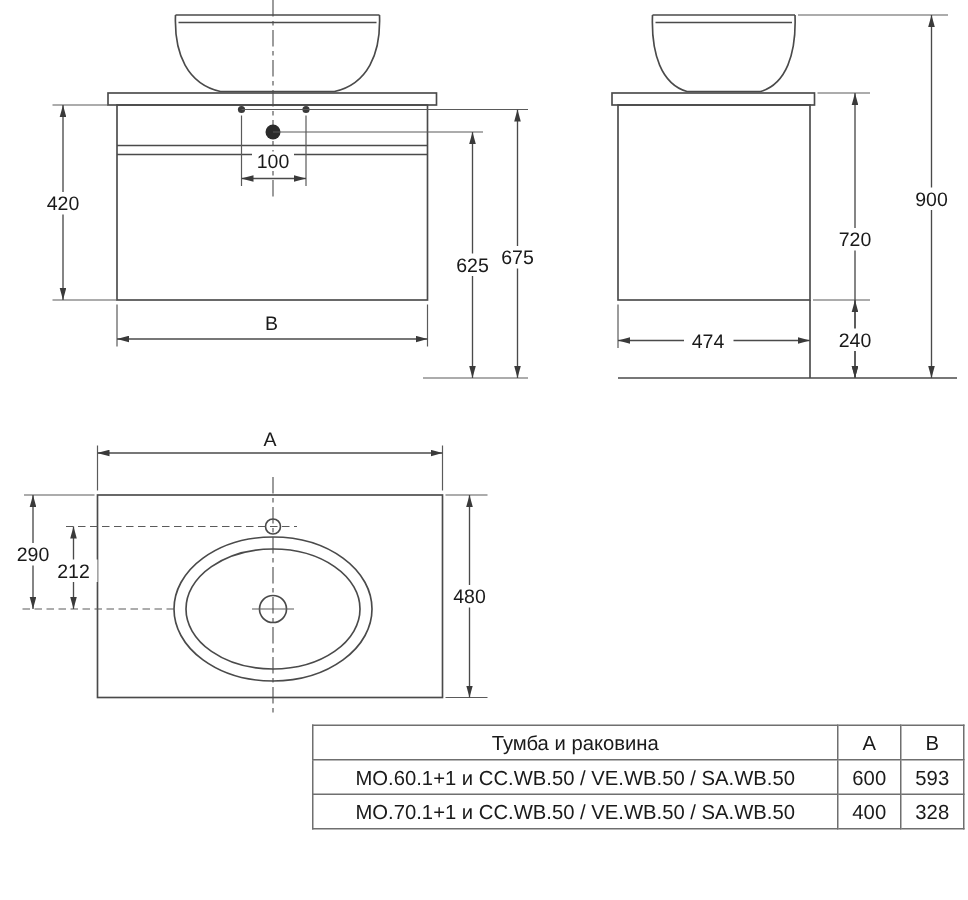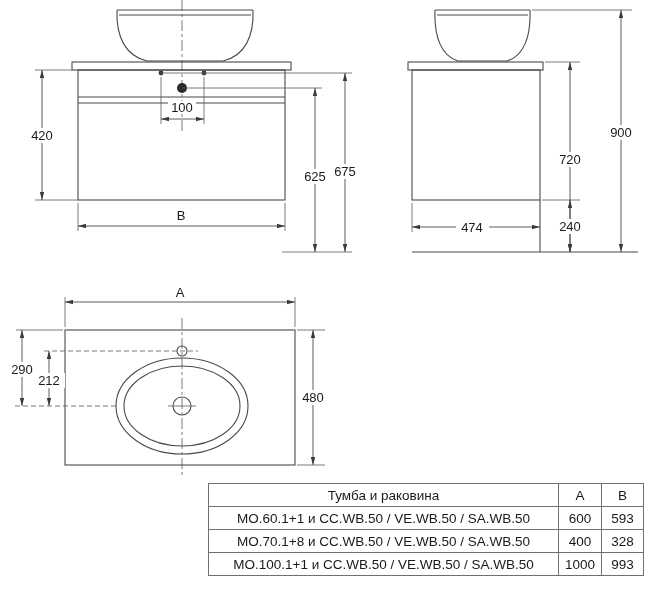--- a/index.html
+++ b/index.html
@@ -178,25 +178,20 @@
         <th class="c-b">B</th>
       </tr>
     </thead>
     <tbody>
       <tr>
         <td class="c-name">MO.60.1+1 и CC.WB.50 / VE.WB.50 / SA.WB.50</td>
         <td class="c-a">600</td>
         <td class="c-b">593</td>
       </tr>
       <tr>
-        <td class="c-name">MO.70.1+8 и CC.WB.50 / VE.WB.50 / SA.WB.50</td>
+        <td class="c-name">MO.70.1+1 и CC.WB.50 / VE.WB.50 / SA.WB.50</td>
         <td class="c-a">400</td>
         <td class="c-b">328</td>
-      </tr>
-      <tr>
-        <td class="c-name">MO.100.1+1 и CC.WB.50 / VE.WB.50 / SA.WB.50</td>
-        <td class="c-a">1000</td>
-        <td class="c-b">993</td>
       </tr>
     </tbody>
   </table>
 
 </div>
 
 </body></html>

